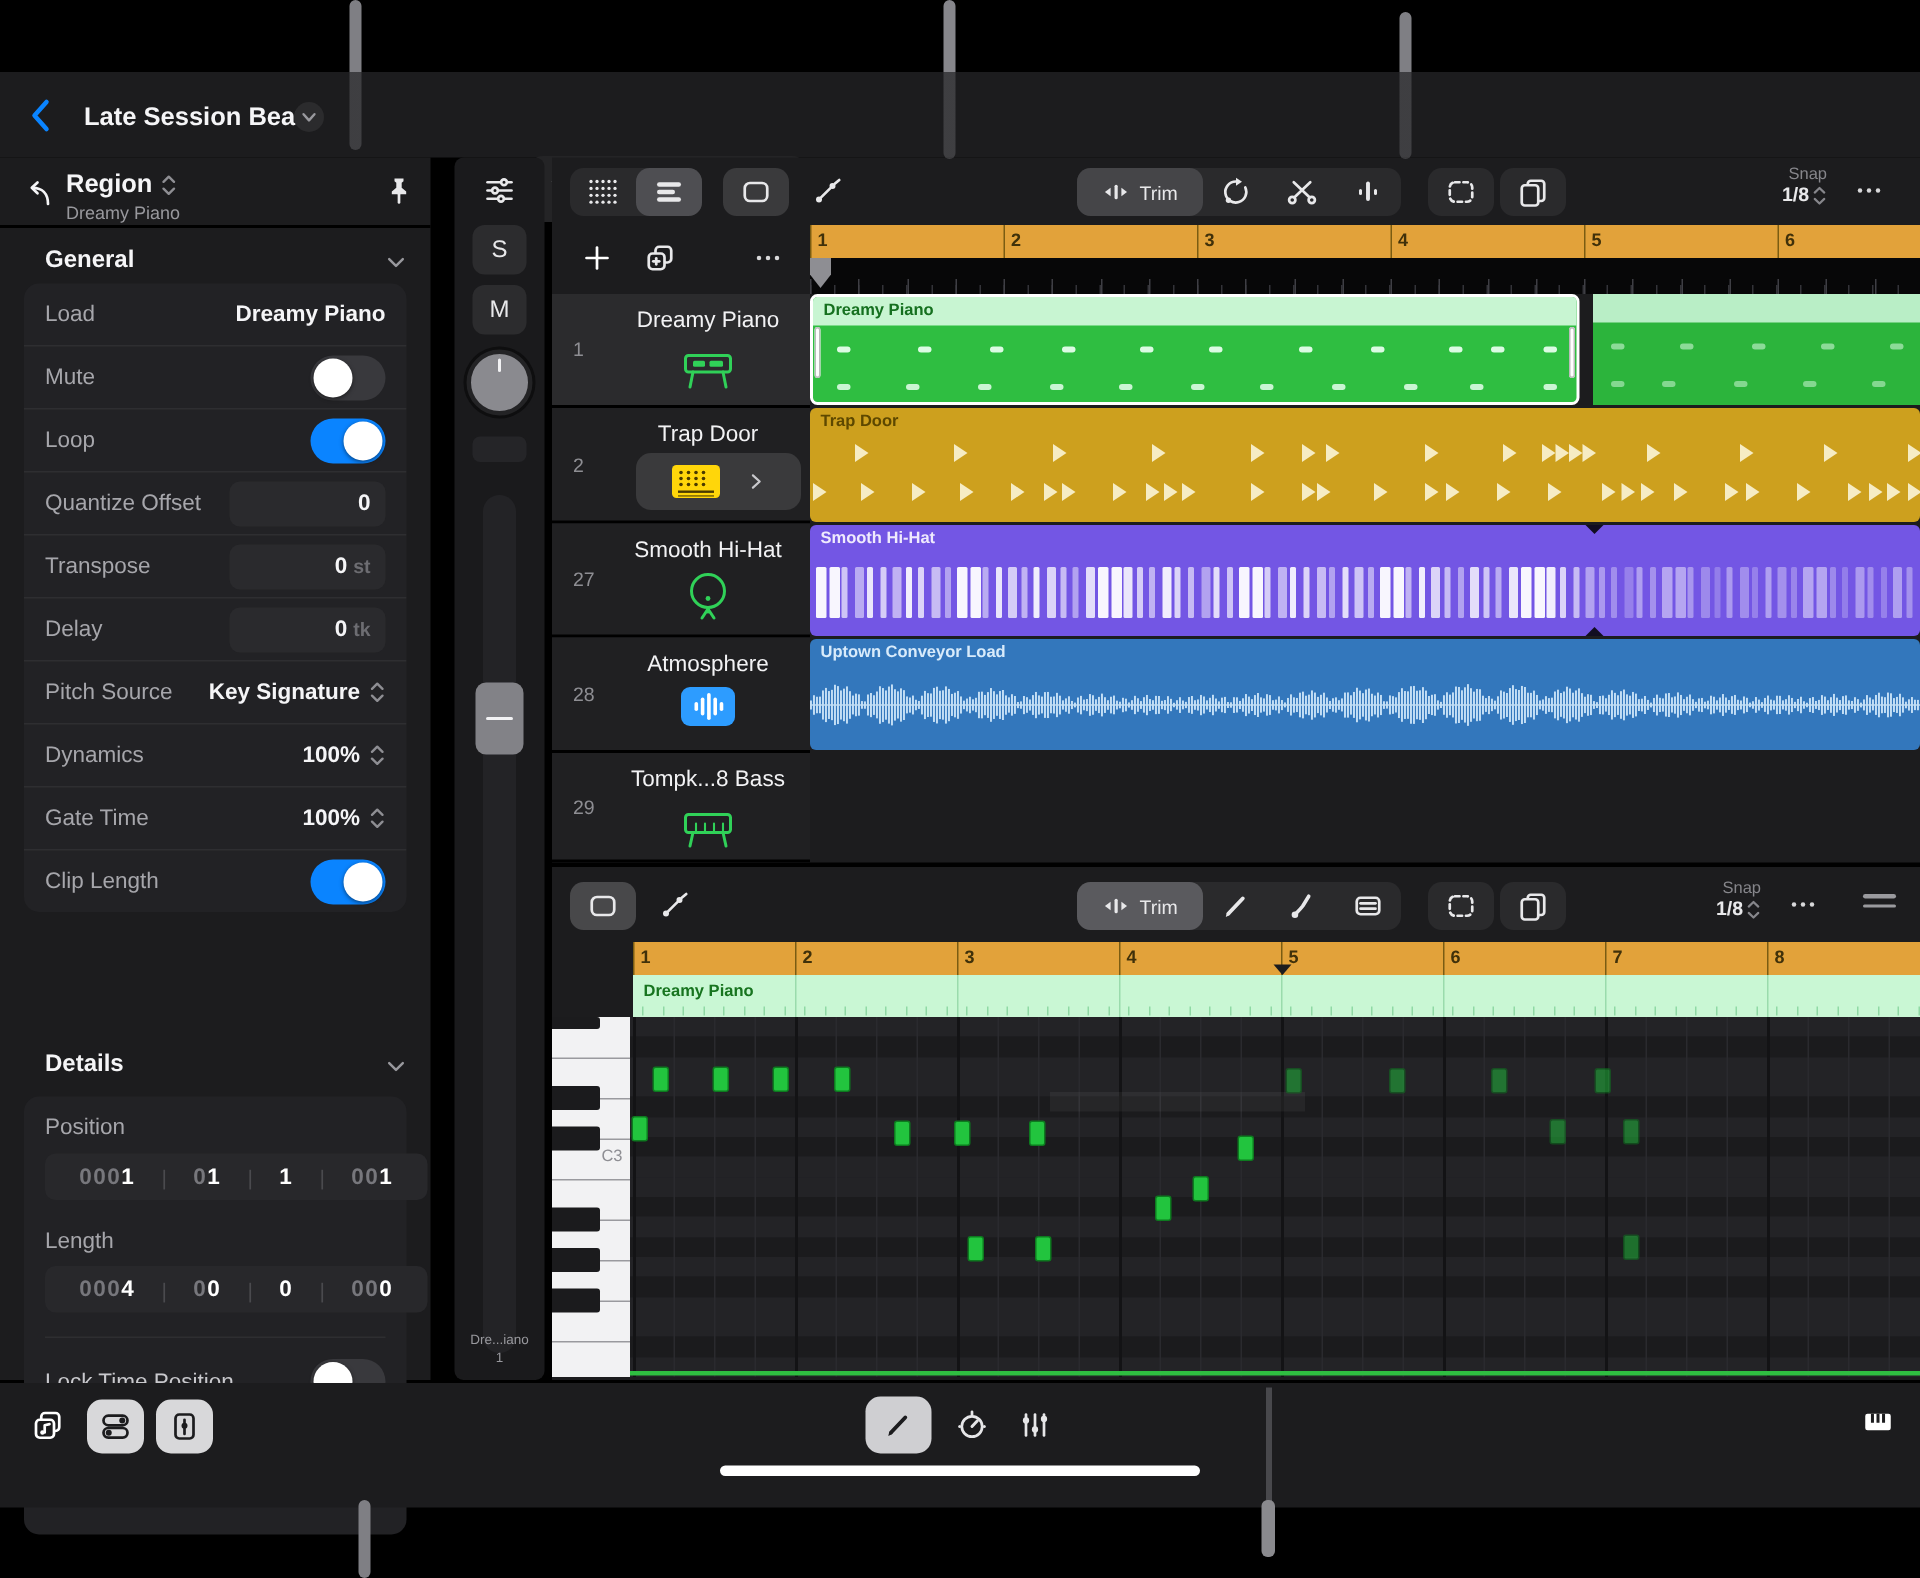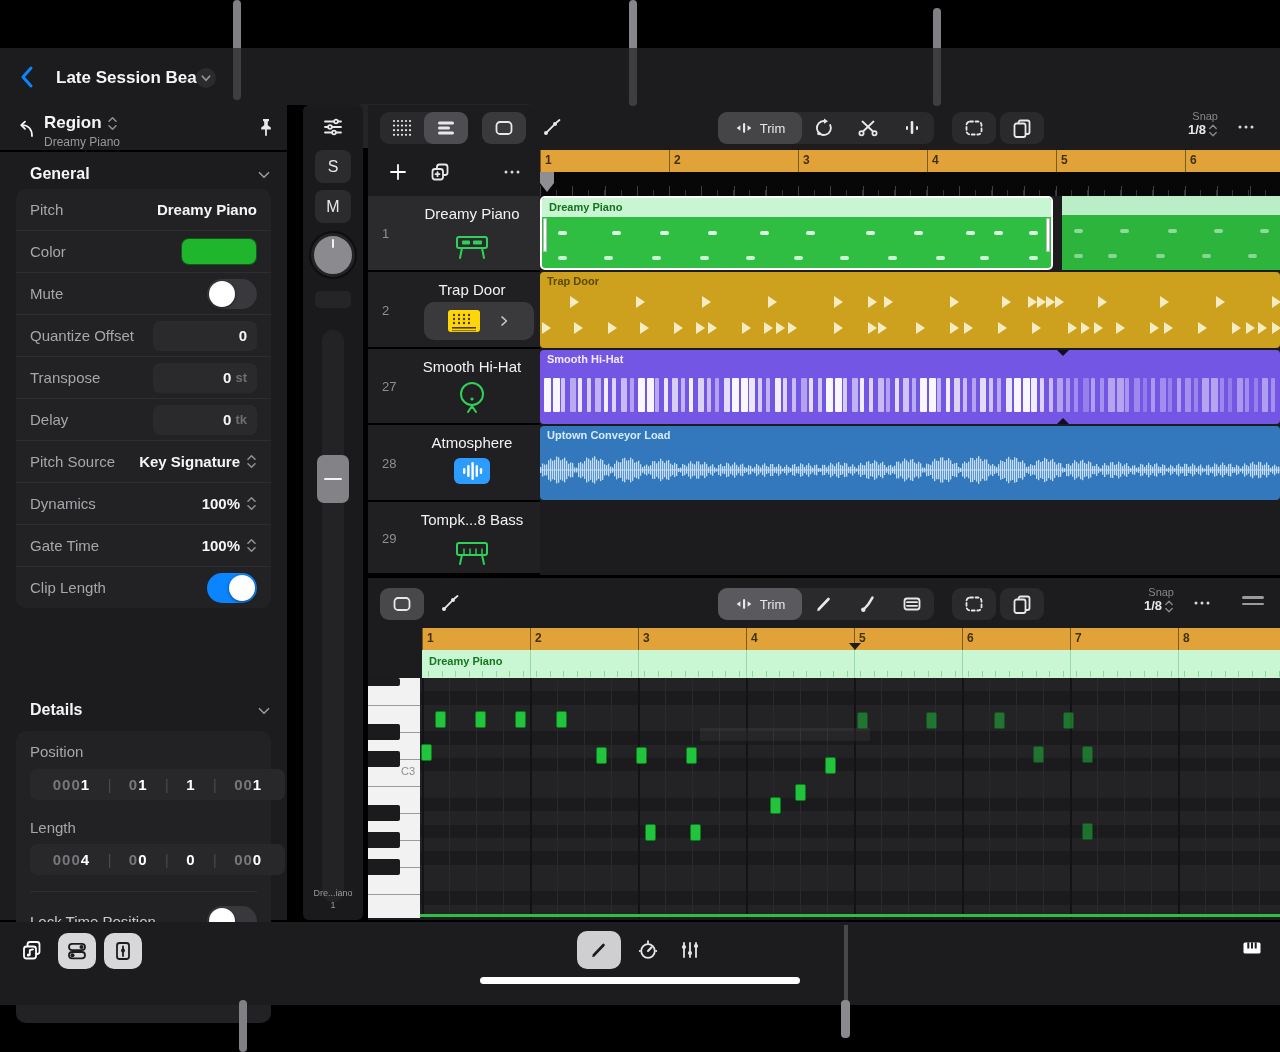--- a/index.html
+++ b/index.html
@@ -155,30 +155,32 @@
       <span class="sechead">General</span>
     </div>
     <div class="abs icn" style="left:254px;top:60px;width:20px;height:20px;color:#98989d;">
         <svg width="22" height="22" viewBox="0 0 22 22" fill="none" stroke="currentColor" stroke-width="1.8" stroke-linecap="round" stroke-linejoin="round">
           <path d="M6 8.5 L11 13.5 L16 8.5"></path>
         </svg>
       </div>
 
     <div class="abs" id="insp-rows" style="left:16px;top:84px;width:255px;background:#222225;border-radius:10px;overflow:hidden;">
         <div class="irow">
-          <span class="ilab">Pitch</span>
+          <span class="ilab">Load</span>
           <span class="ival">Dreamy Piano</span>
-        </div>
-        <div class="irow">
-          <span class="ilab">Color</span>
-          <div class="iswatch" style="background: rgb(31, 182, 46);"></div>
         </div>
         <div class="irow">
           <span class="ilab">Mute</span>
           <div class="tgl">
+            <span class="knob"></span>
+          </div>
+        </div>
+        <div class="irow">
+          <span class="ilab">Loop</span>
+          <div class="tgl on">
             <span class="knob"></span>
           </div>
         </div>
         <div class="irow">
           <span class="ilab">Quantize Offset</span>
           <div class="ipill">
             <span class="ival">0</span>
           </div>
         </div>
         <div class="irow">

